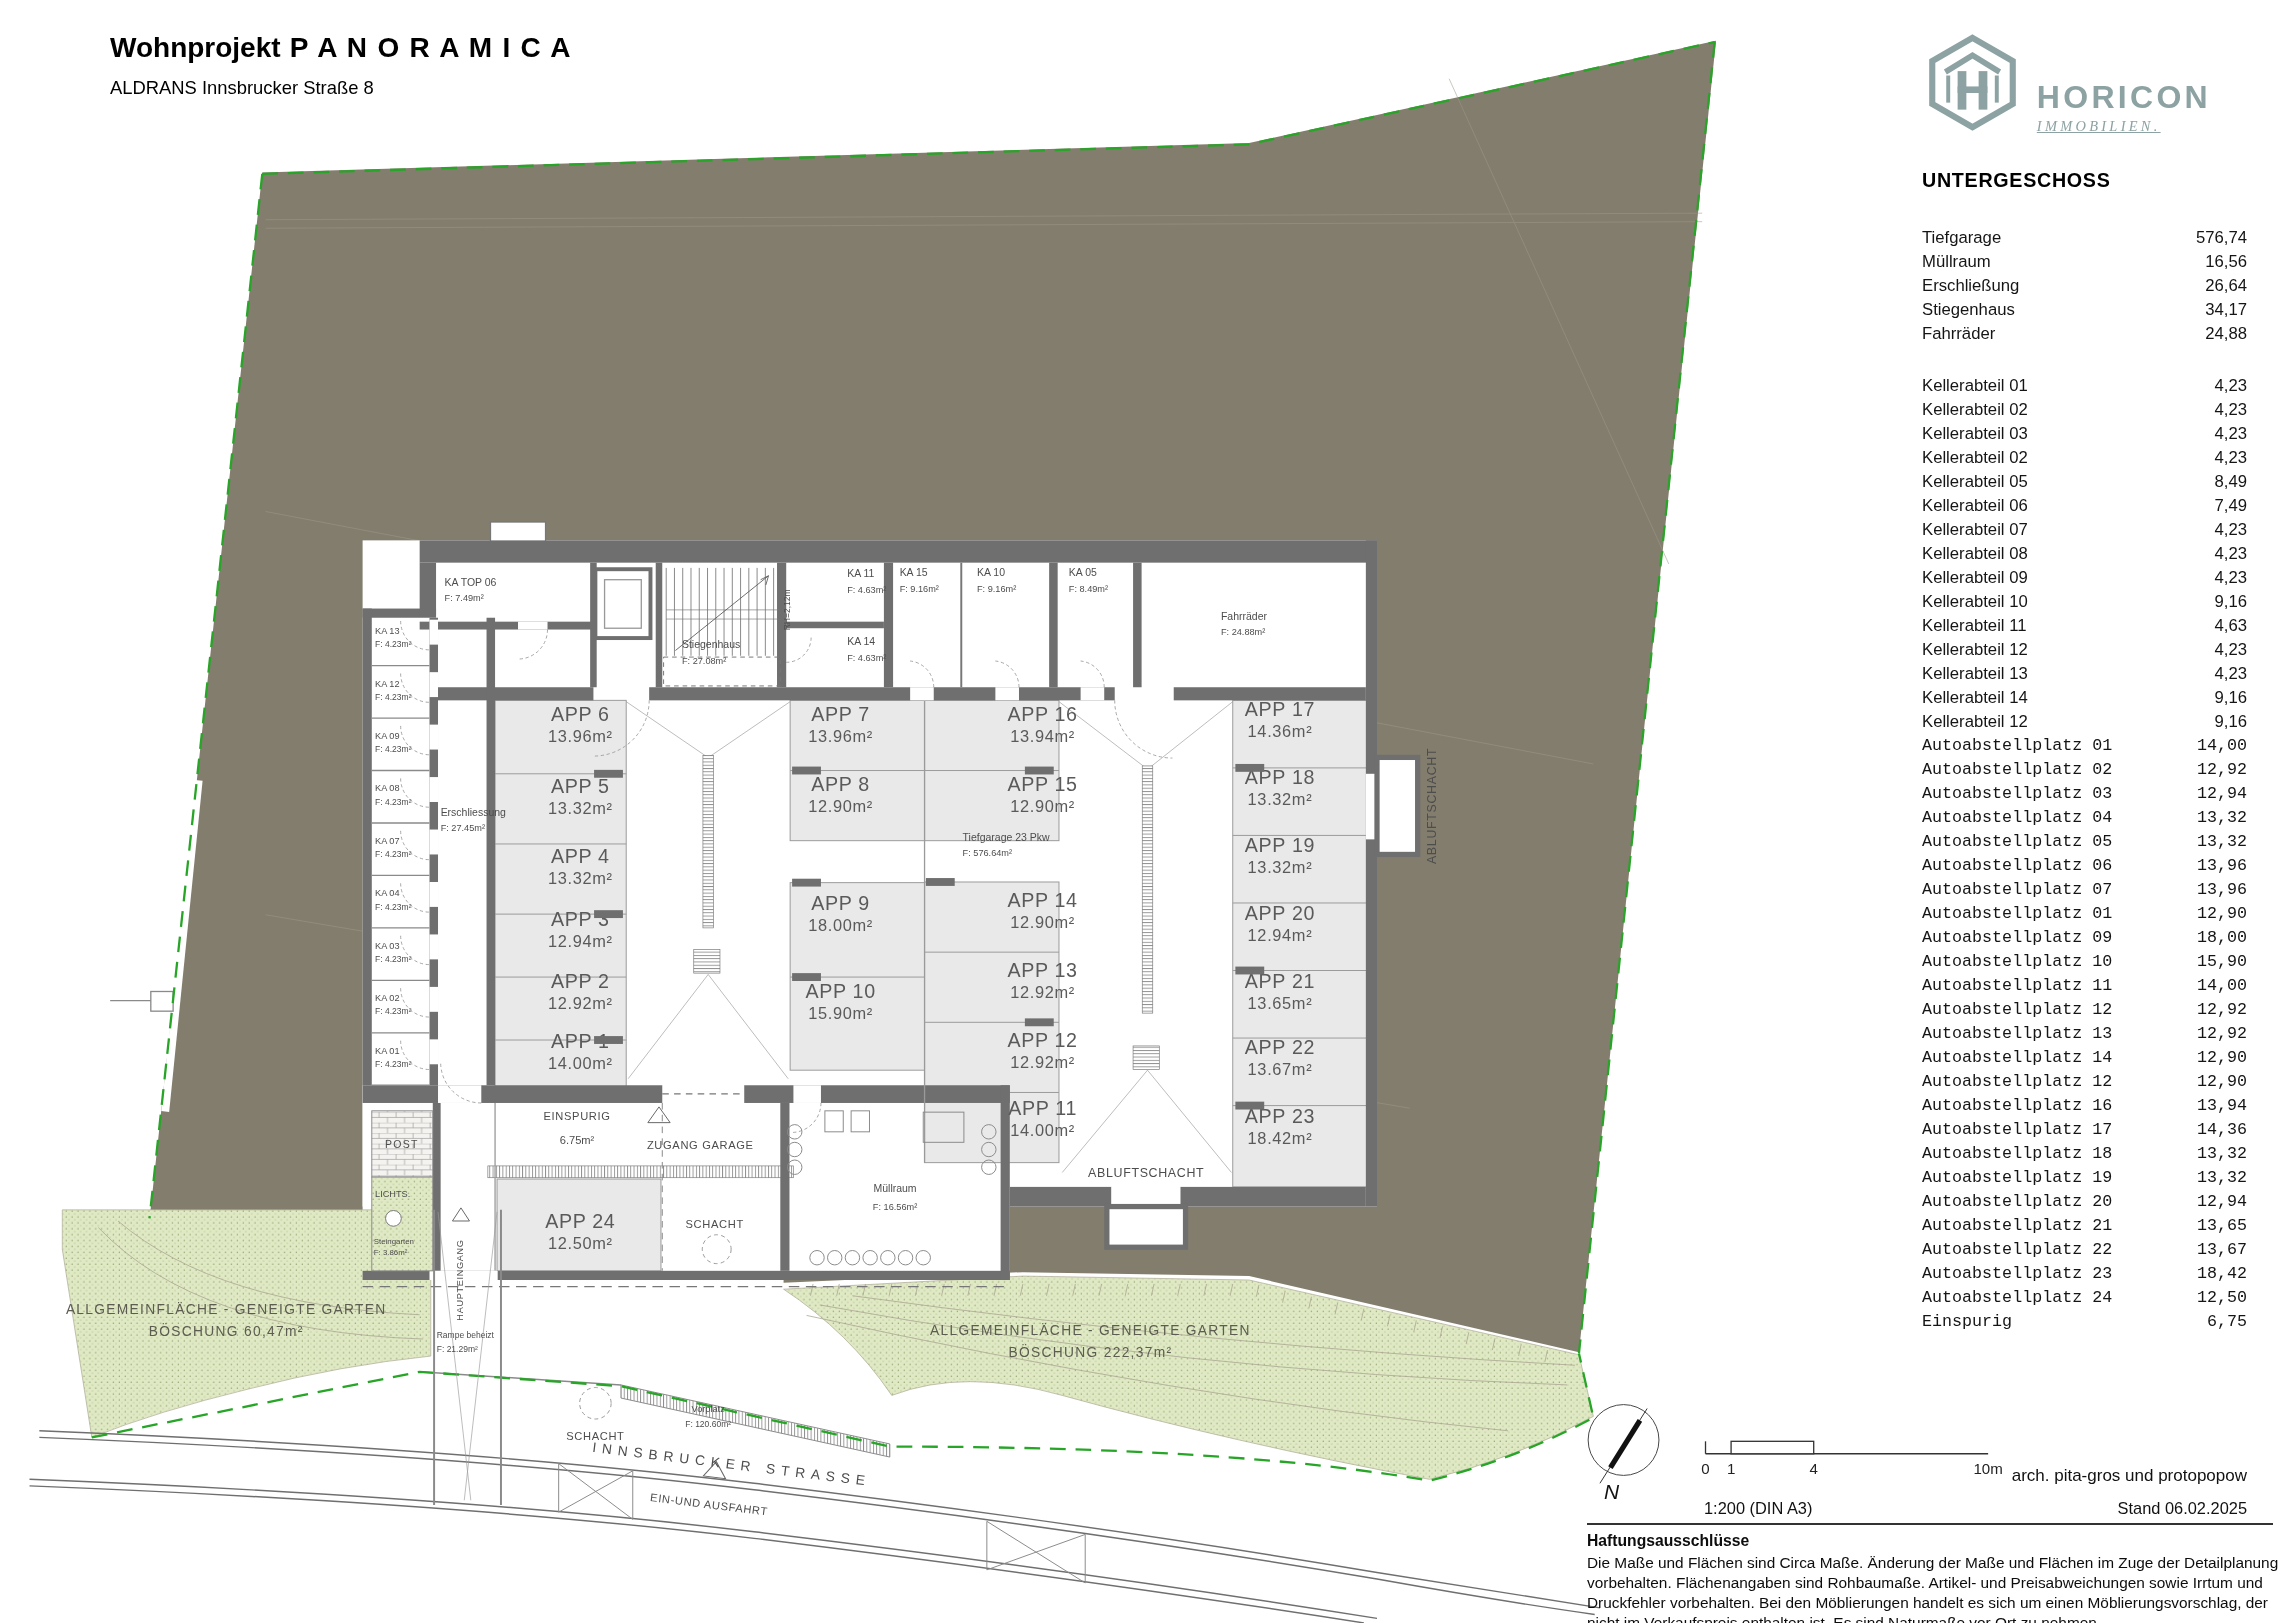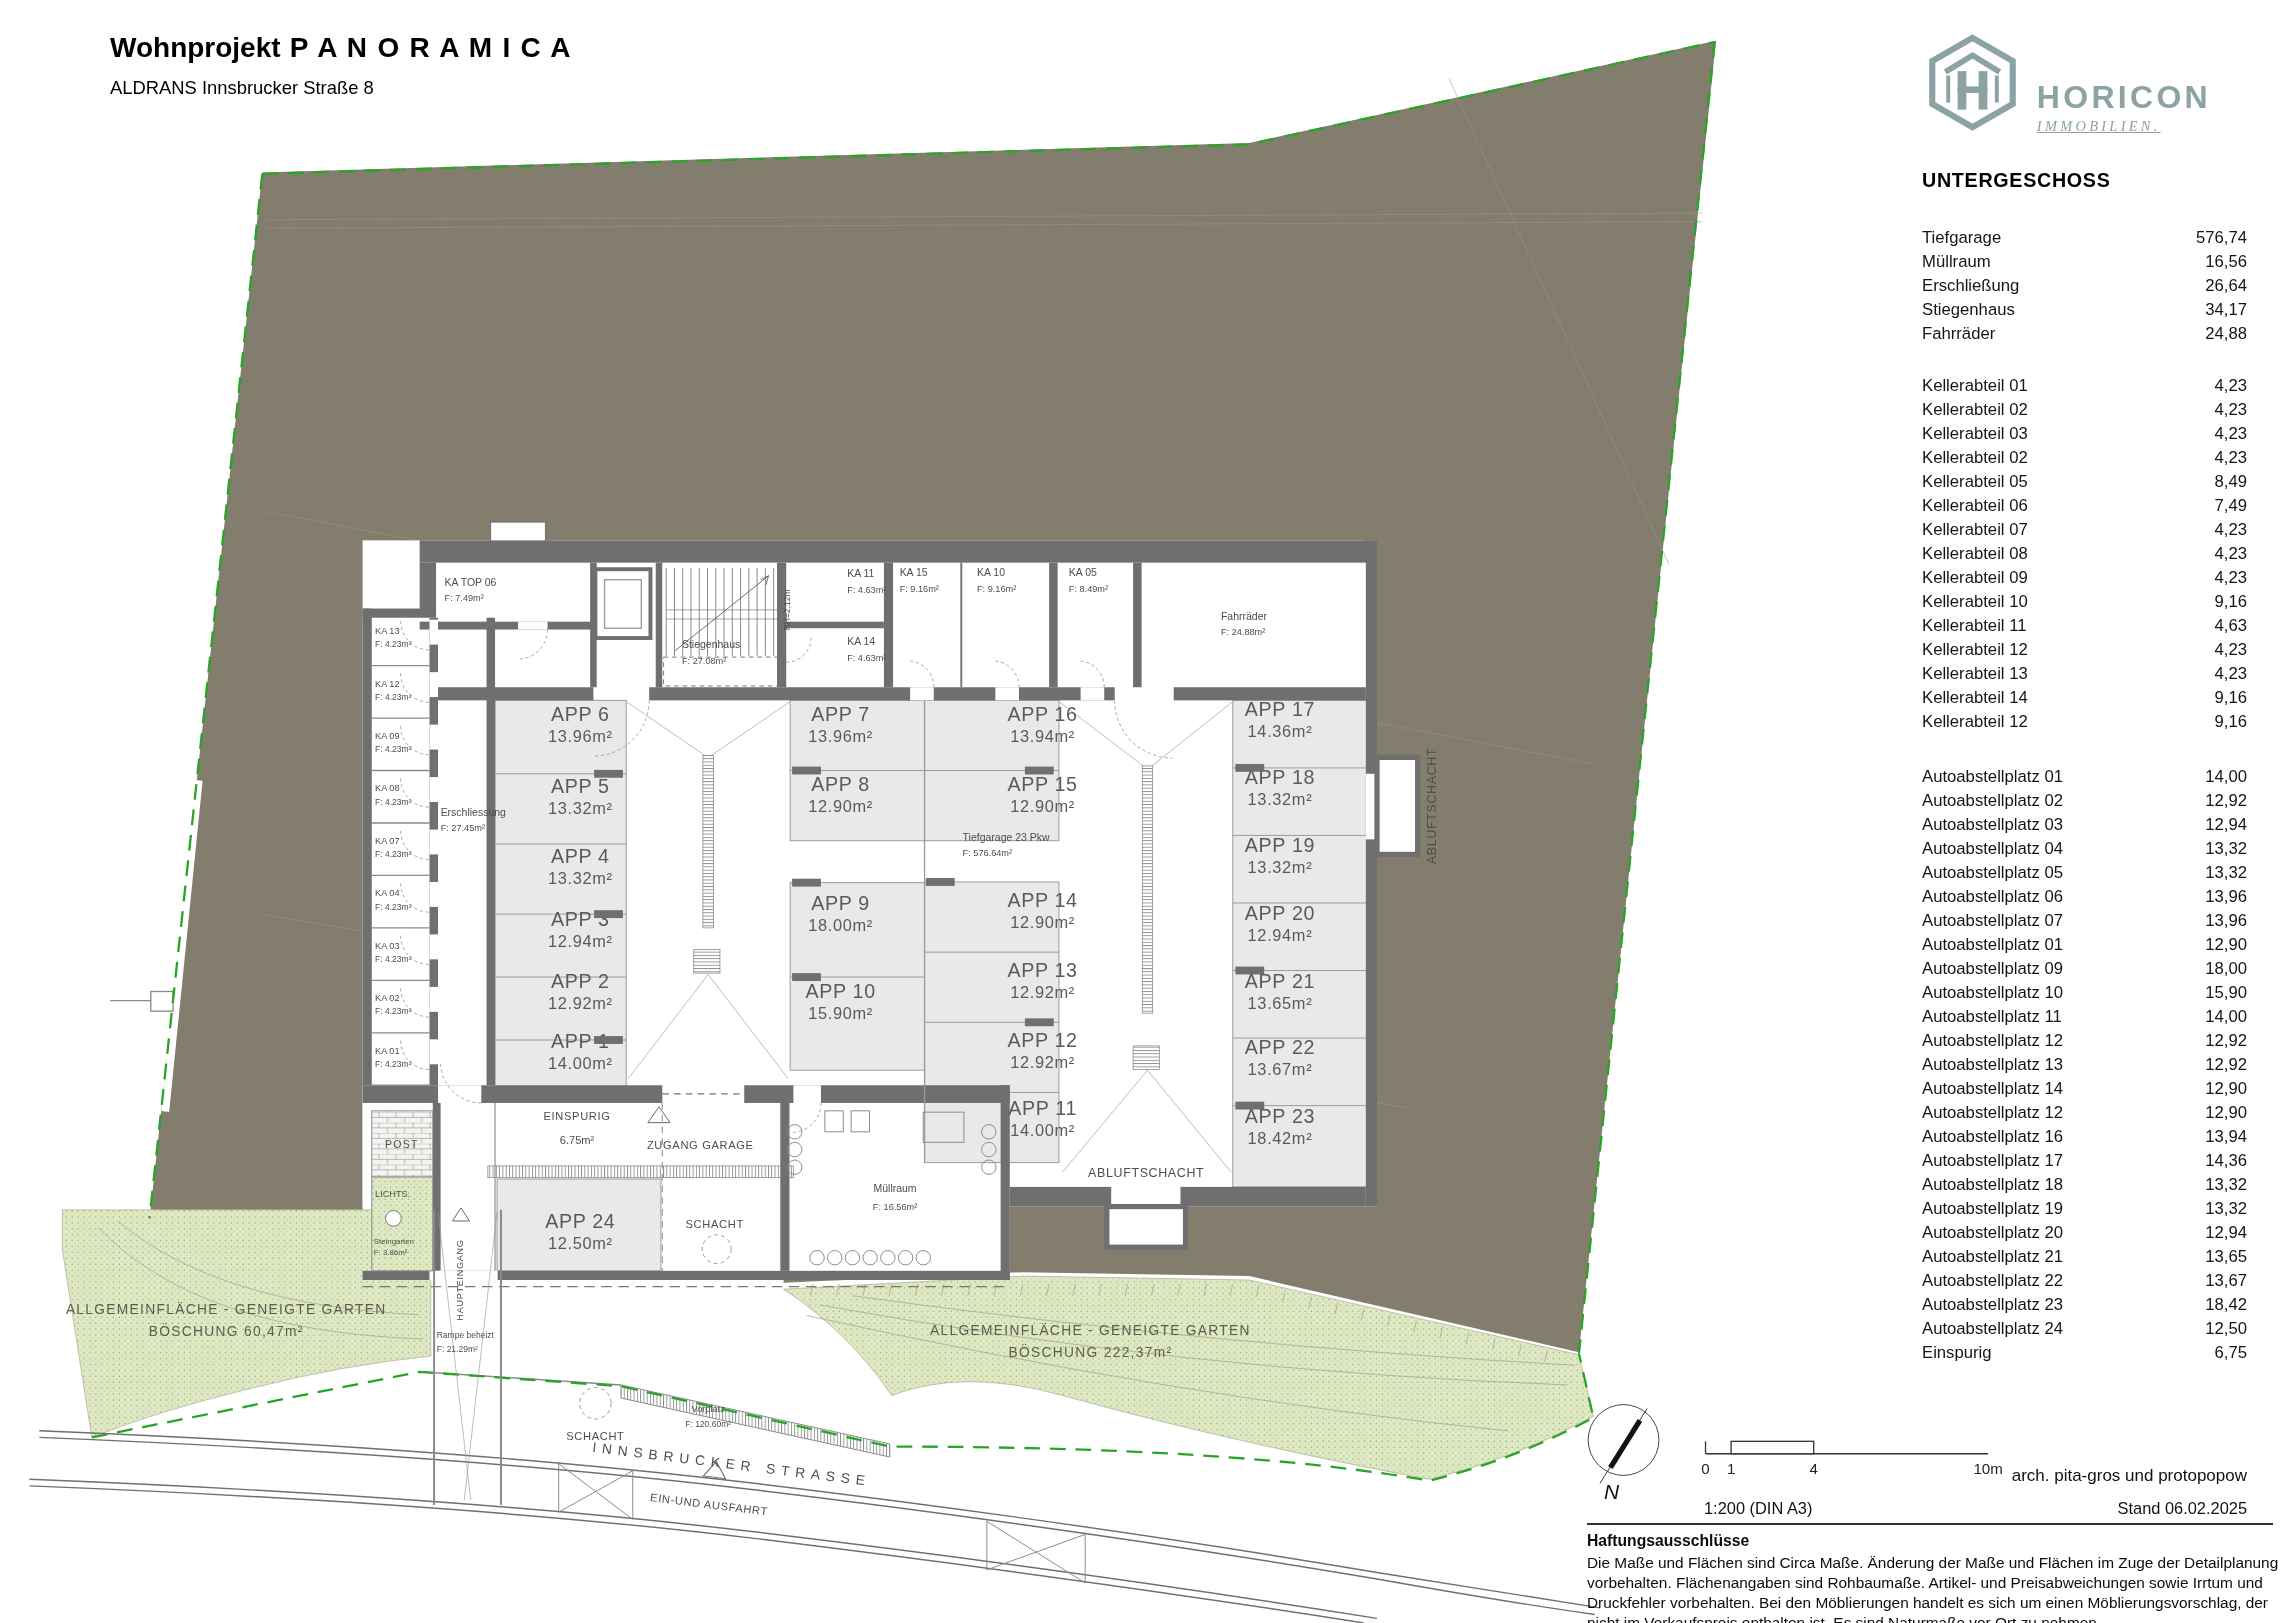--- a/index.html
+++ b/index.html
@@ -12,21 +12,21 @@
   #subtitle{left:110px;top:77px;font-size:18.4px;color:#000;}
   
   #logo{left:1920px;top:17px;width:367px;height:118px;display:flex;align-items:flex-end;}
   #logo .brand{font-size:32px;font-weight:bold;letter-spacing:3.3px;line-height:1;}
   #logo .tagline{font-family:"Liberation Serif",serif;font-style:italic;font-size:14.4px;letter-spacing:3.3px;margin-top:5.2px;text-decoration:underline;}
   #floor-title{left:1922px;top:169px;font-size:19.7px;font-weight:bold;color:#000;letter-spacing:0.7px;}
   
   #areas{left:1922px;top:226px;width:325px;font-size:16.7px;color:#151515;}
   .trow{display:flex;justify-content:space-between;align-items:center;height:24px;}
   .tgroup.g2{margin-top:27.5px;}
-  .tgroup.g3{margin-top:31px;}
+  .tgroup.g3{font-family:Liberation Mono, monospace;}
   
   #scale-note{left:1704px;top:1499px;font-size:16.4px;color:#111;}
   #stand-note{left:1922px;top:1499px;width:325px;text-align:right;font-size:16.4px;color:#111;}
   #arch-note{left:1574px;top:1466px;width:673px;text-align:right;font-size:17px;color:#111;}
   #sep-line{left:1587px;top:1523px;width:686px;height:1.6px;background:#333;}
   #disclaimer{left:1587px;top:1532px;width:694px;color:#0d0d0d;}
   #disclaimer h4{margin:0 0 2.6px 0;font-size:15.7px;}
   #disclaimer p{margin:0;font-size:15.4px;line-height:20.3px;}
   
   text{font-family:"Liberation Sans",sans-serif;}

